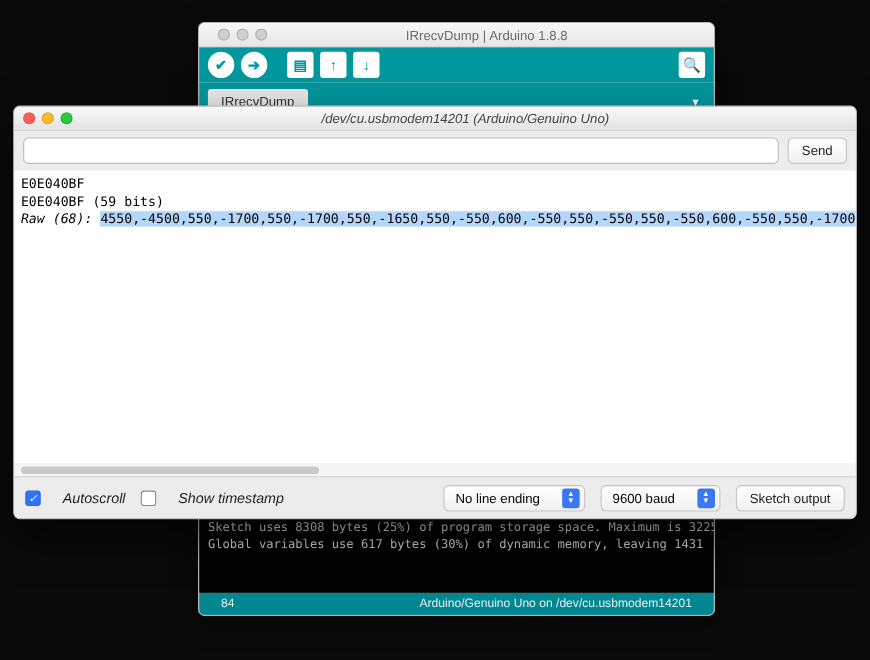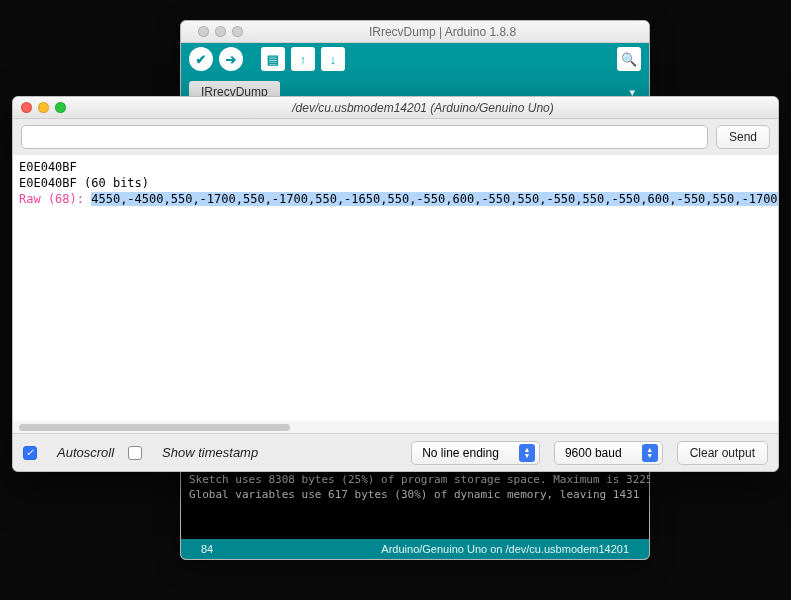--- a/index.html
+++ b/index.html
@@ -115,21 +115,21 @@
     display: flex; align-items: center; justify-content: center;
   }
   .mon-body {
     flex: 1; background: #fff;
     font-family: Menlo, Consolas, monospace;
     font-size: 12px; color: #000;
     padding: 4px 6px; line-height: 1.35;
     overflow: hidden;
     white-space: nowrap;
   }
-  .rawline span.prefix { color: #ec4899; }
+  .rawline span.prefix { color: #000000; font-style: italic; }
   .rawline span.sel {
     background: #b4d6fb;
   }
   .mon-scroll {
     height: 12px; background: #f5f5f5;
     display: flex; align-items: center; padding: 0 6px;
   }
   .mon-scroll .thumb {
     width: 36%; height: 7px; background: #c9c9c9; border-radius: 4px;
   }
@@ -206,21 +206,21 @@
       <div class="dot green"></div>
     </div>
     <div class="mon-title">/dev/cu.usbmodem14201 (Arduino/Genuino Uno)</div>
   </div>
   <div class="mon-inputrow">
     <input class="mon-input" value="" style="">
     <div class="btn">Send</div>
   </div>
   <div class="mon-body">
     <div>E0E040BF</div>
-    <div>E0E040BF (60 bits)</div>
+    <div>E0E040BF (59 bits)</div>
     <div class="rawline"><span class="prefix">Raw (68): </span><span class="sel">4550,-4500,550,-1700,550,-1700,550,-1650,550,-550,600,-550,550,-550,550,-550,600,-550,550,-1700,550,-1700,550,</span></div>
   </div>
   <div class="mon-scroll">
     <div class="thumb"></div>
   </div>
   <div class="mon-footer">
     <label class="chk">
       <span class="box checked"></span>
       <span>Autoscroll</span>
     </label>
@@ -230,15 +230,15 @@
     </label>
     <div class="footer-spacer"></div>
     <div class="select">
       <span>No line ending</span>
       <span class="arrow">▲<br>▼</span>
     </div>
     <div class="select">
       <span>9600 baud</span>
       <span class="arrow">▲<br>▼</span>
     </div>
-    <div class="btn">Clear output</div>
+    <div class="btn">Sketch output</div>
   </div>
 </div>
 
 </body></html>

